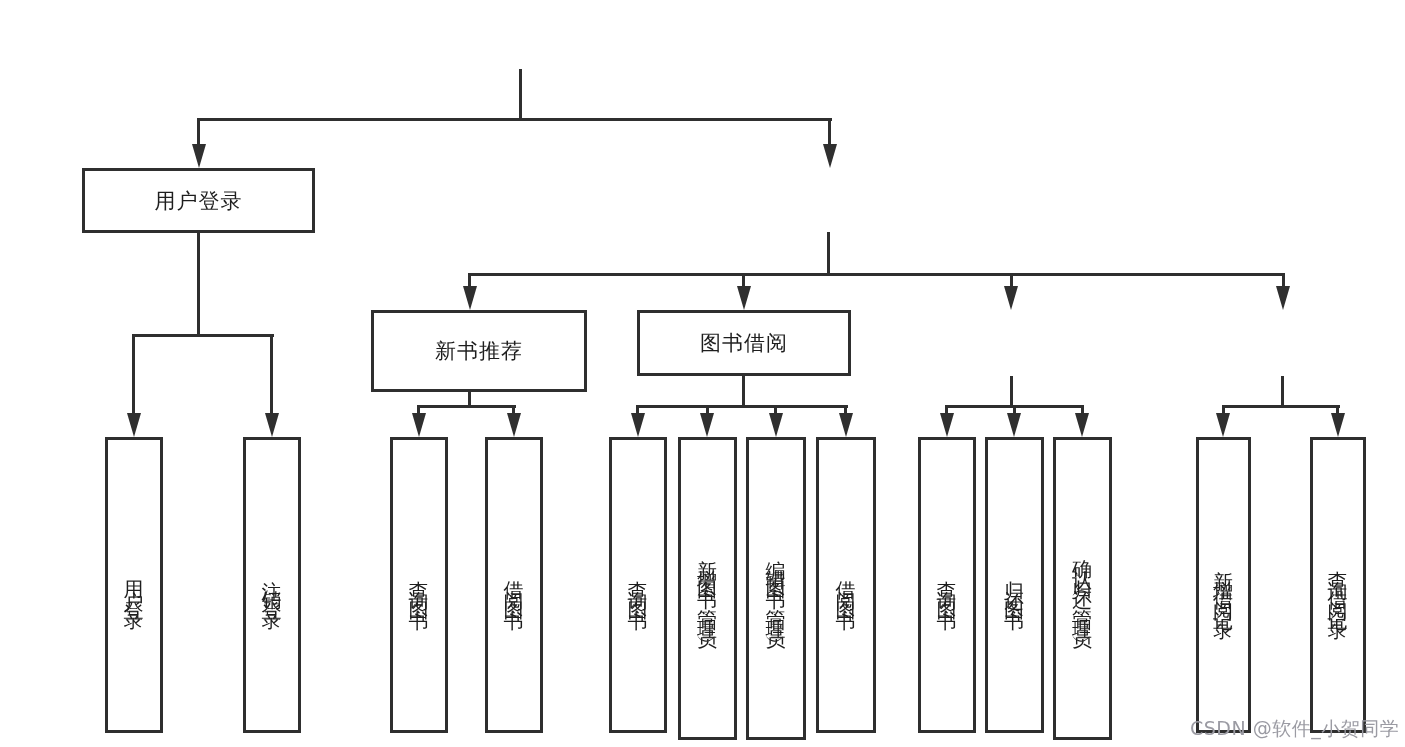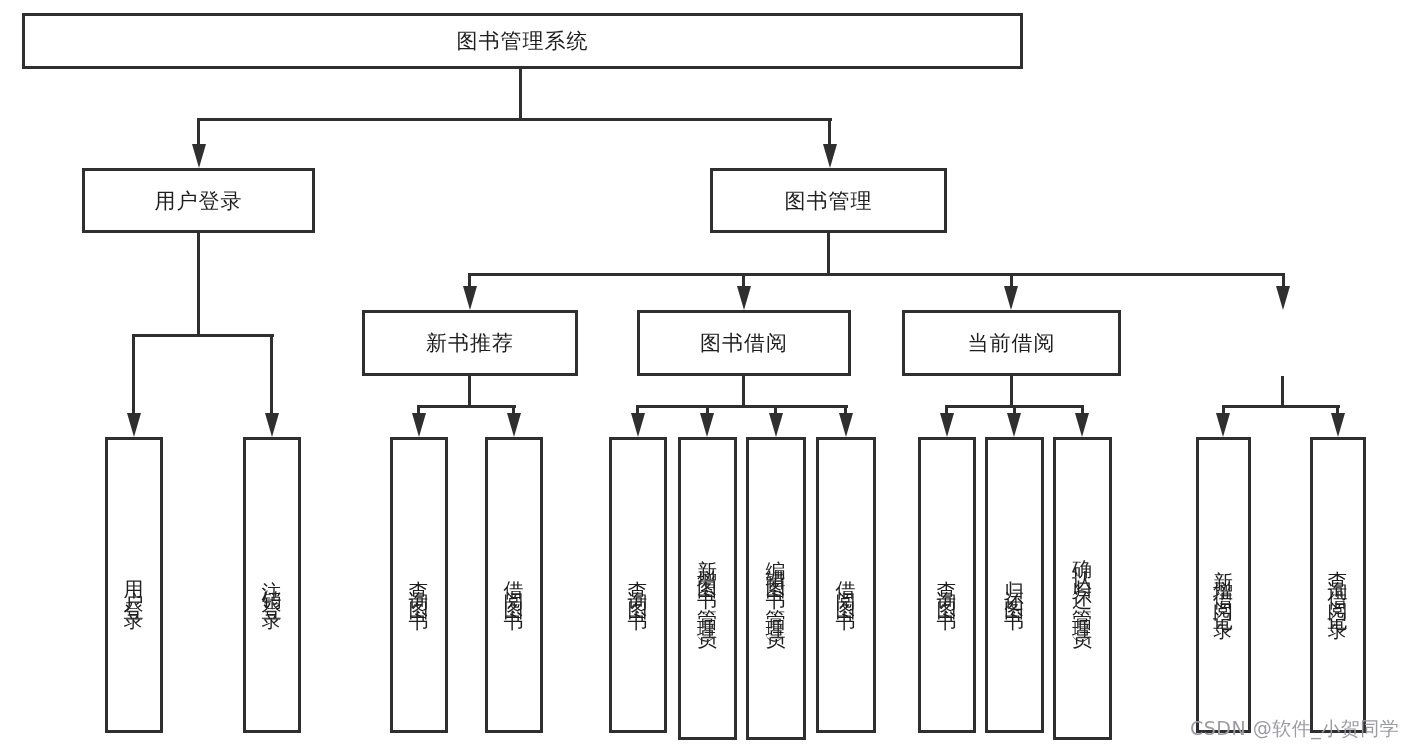--- a/index.html
+++ b/index.html
@@ -124,39 +124,30 @@
   <div class="ln" style="left:1081px;top:405px;width:3px;height:12px"></div>
   <div class="ah" style="left:1075px;top:413px"></div>
 
   <div class="ln" style="left:1281px;top:376px;width:3px;height:32px"></div>
   <div class="ln" style="left:1222px;top:405px;width:118px;height:3px"></div>
   <div class="ln" style="left:1222px;top:405px;width:3px;height:12px"></div>
   <div class="ah" style="left:1216px;top:413px"></div>
   <div class="ln" style="left:1336px;top:405px;width:3px;height:12px"></div>
   <div class="ah" style="left:1331px;top:413px"></div>
 
-  <div class="hbox" style="left:22px;top:13px;width:1001px;height:56px">
-    <span class="hlabel">图书管理系统</span>
-  </div>
 
   <div class="hbox" style="left:82px;top:168px;width:233px;height:65px">
     <span class="hlabel">用户登录</span>
   </div>
-  <div class="hbox" style="left:710px;top:168px;width:237px;height:65px">
-    <span class="hlabel">图书管理</span>
-  </div>
 
-  <div class="hbox" style="left:362px;top:310px;width:216px;height:66px">
+  <div class="hbox" style="left:371px;top:310px;width:216px;height:82px">
     <span class="hlabel">新书推荐</span>
   </div>
   <div class="hbox" style="left:637px;top:310px;width:214px;height:66px">
     <span class="hlabel">图书借阅</span>
-  </div>
-  <div class="hbox" style="left:902px;top:310px;width:219px;height:66px">
-    <span class="hlabel">当前借阅</span>
   </div>
 
   <div class="vbox" style="left:105px;top:437px;width:58px;height:296px">
     <span class="vlabel">用户登录</span>
   </div>
   <div class="vbox" style="left:243px;top:437px;width:58px;height:296px">
     <span class="vlabel">注销登录</span>
   </div>
 
   <div class="vbox" style="left:390px;top:437px;width:58px;height:296px">

